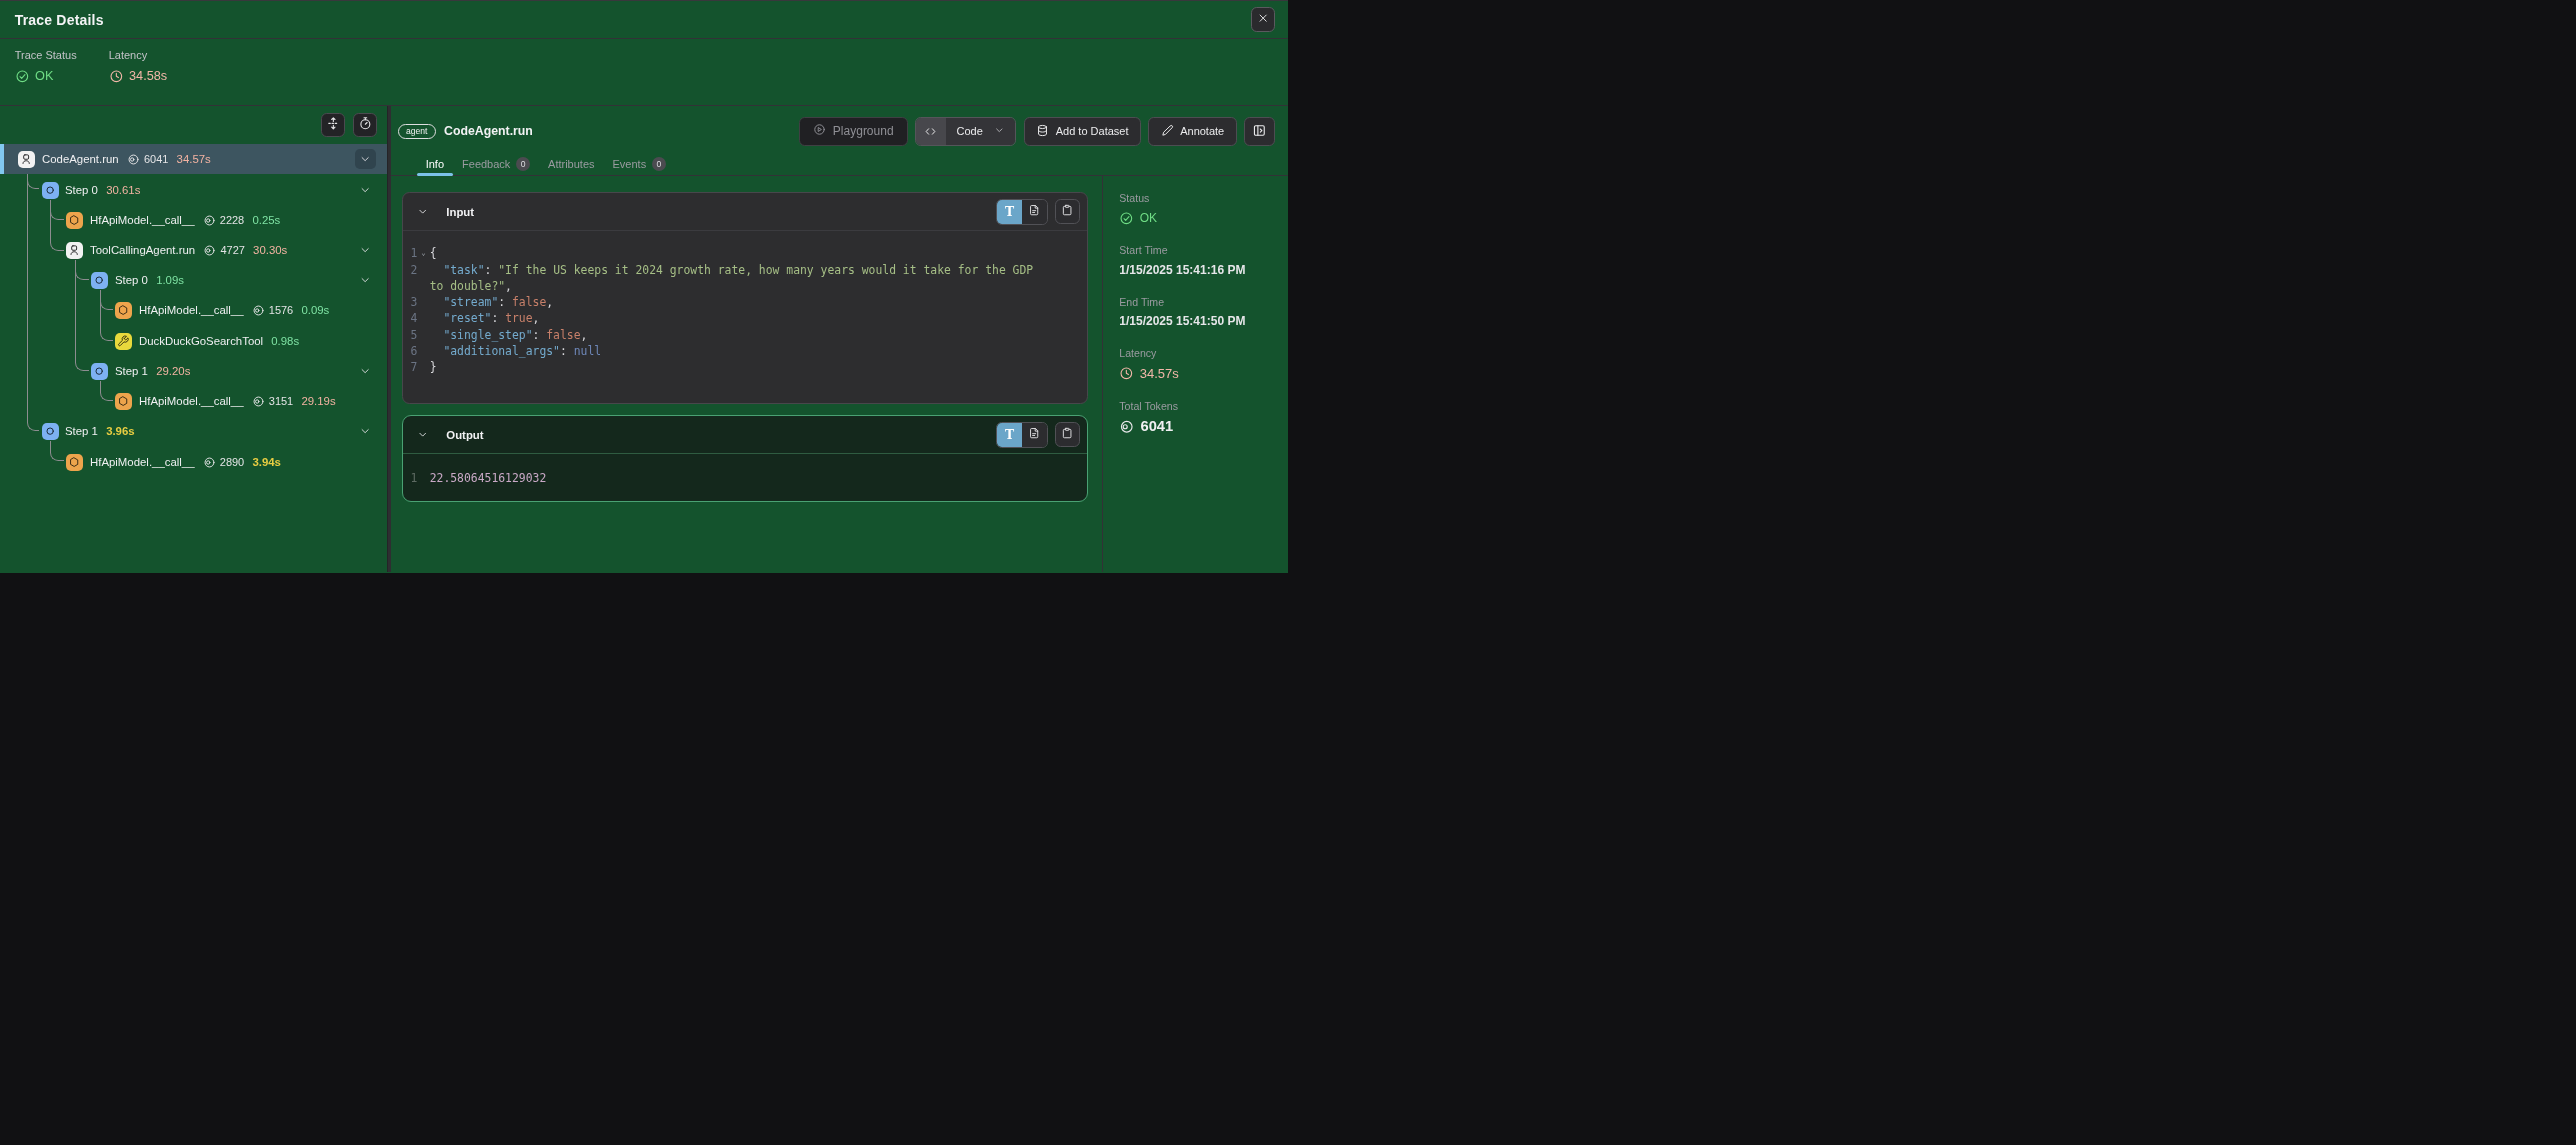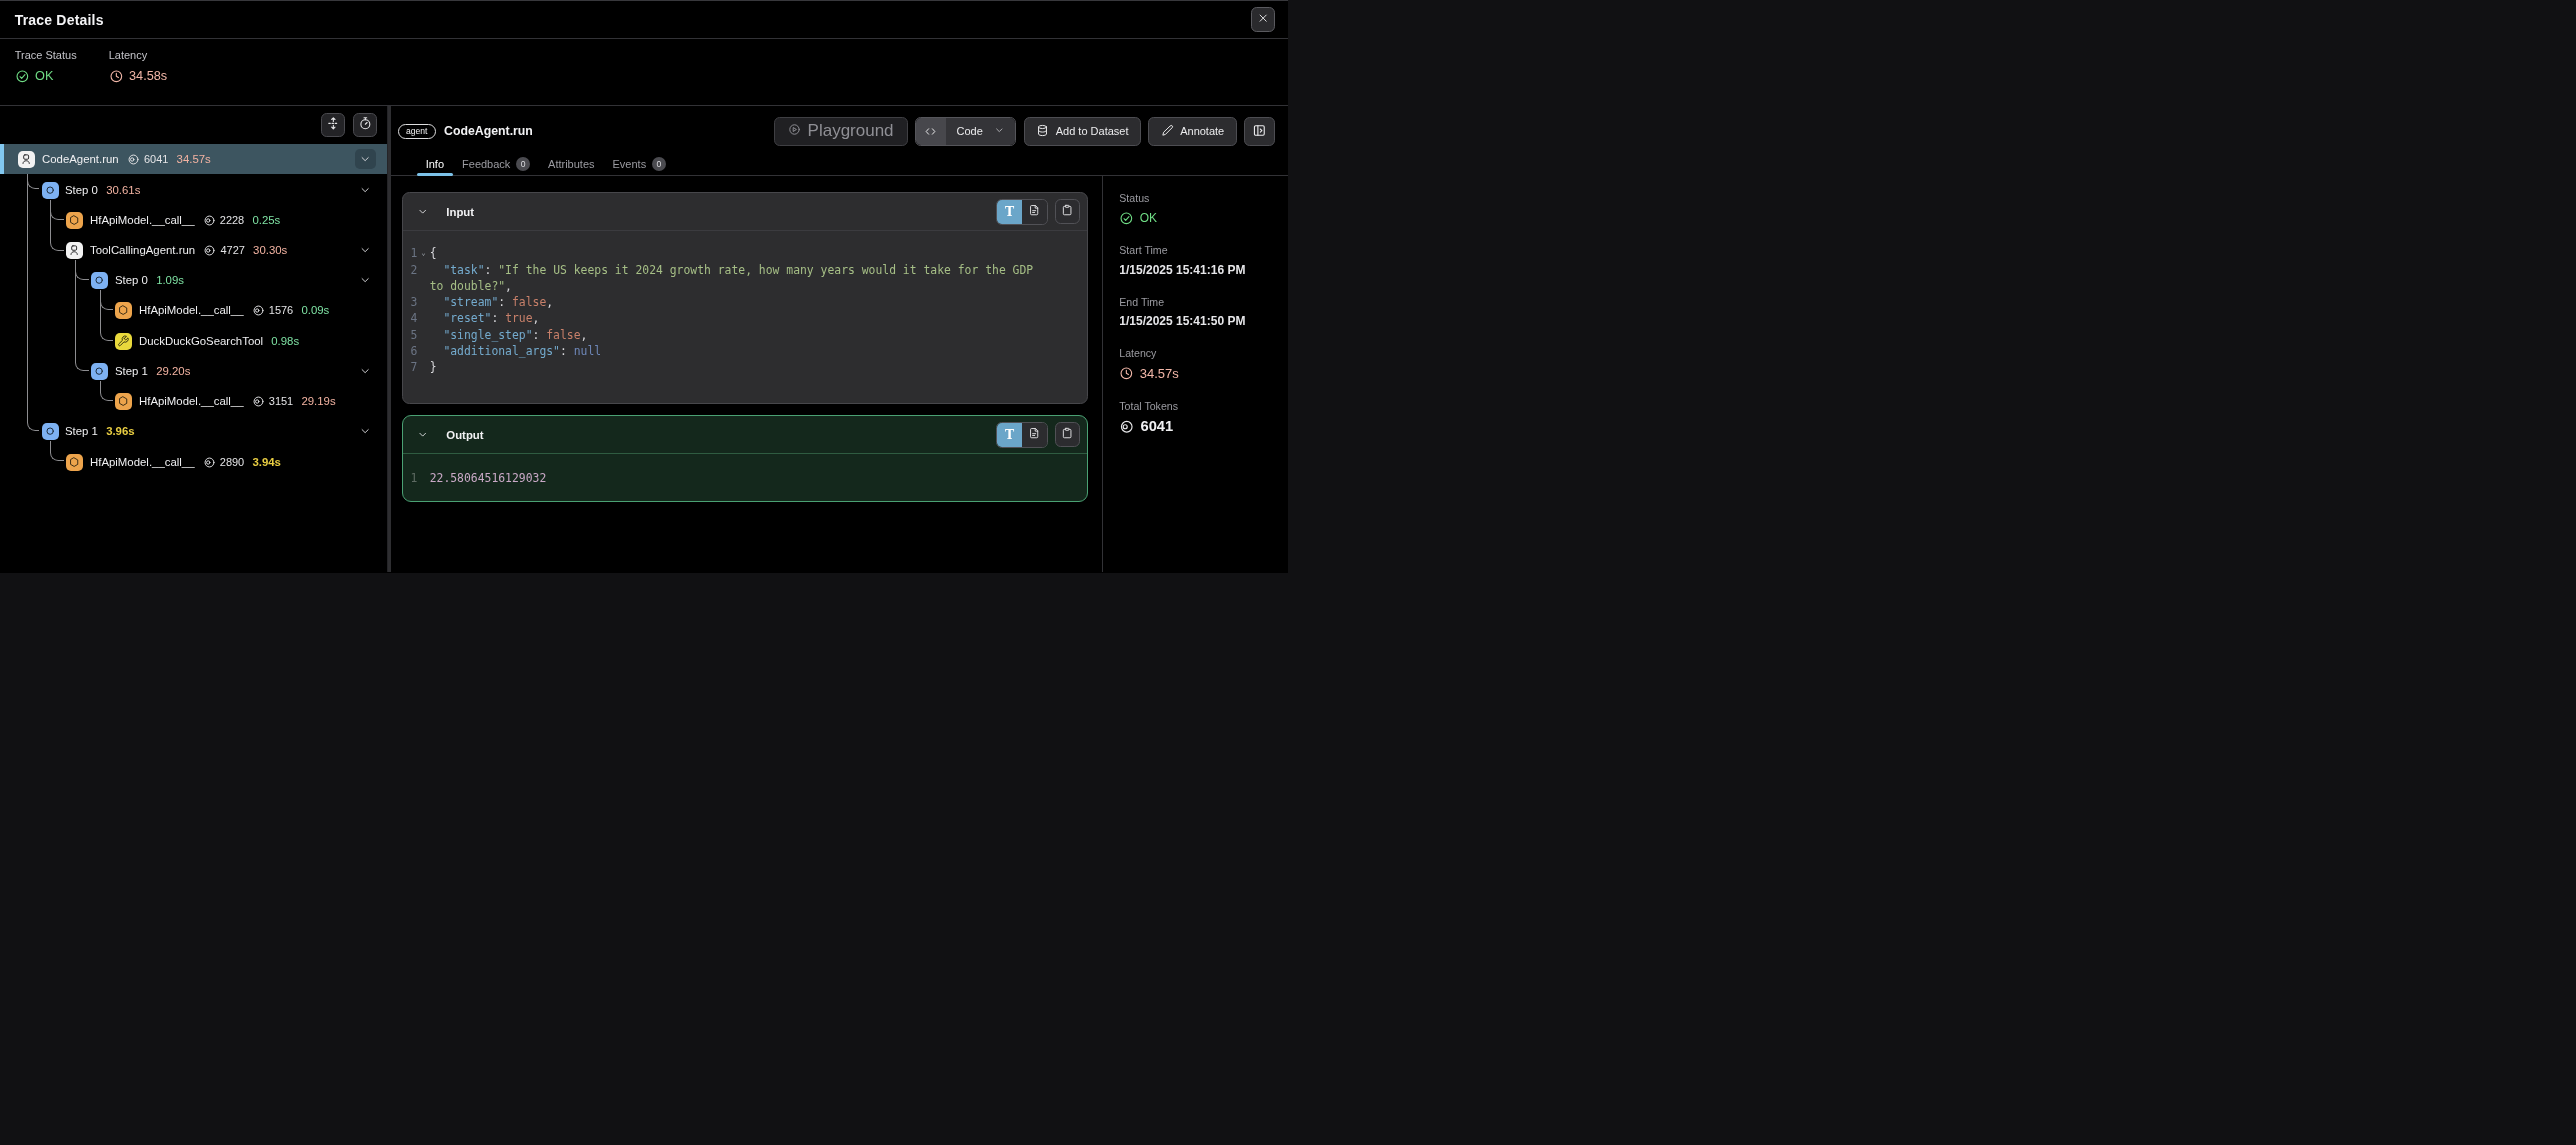--- a/index.html
+++ b/index.html
@@ -1,19 +1,19 @@
 <!DOCTYPE html>
 <html style="font-size:13px"><head>
 <meta charset="utf-8">
 <style>
   * { margin:0; padding:0; box-sizing:border-box; }
   html,body { background:#111113; }
   .app {
     position:relative; width:1288px; height:573px;
-    background:#000000; color:#e8e8ea;
+    background:#14532d; color:#e8e8ea;
     font-family:"Liberation Sans", sans-serif;
     overflow:hidden; border-top:0.8px solid #38383c;
   }
   
   .titlebar { height:38px; display:flex; align-items:center; padding:0 13px 0 14.7px; border-bottom:0.8px solid #323236; }
   .titlebar h1 { font-size:14px; font-weight:700; color:#f4f4f6; letter-spacing:0.2px; }
   .close-btn { margin-left:auto; width:24.5px; height:24.5px; border:0.8px solid #5a5a5f; border-radius:5.7px;
     background:#2a2a2d; display:flex; align-items:center; justify-content:center; cursor:pointer; }
   .close-btn svg { width:12.3px; height:12.3px; stroke:#ececee; }
   
@@ -55,21 +55,21 @@
   
   .main { flex:1; display:flex; flex-direction:column; min-width:0; }
   .main-top { border-bottom:0.8px solid #323236; }
   .mhead { height:47px; display:flex; align-items:center; padding:3.3px 13px 0 6.5px; }
   .pill { border:0.8px solid #dededf; border-radius:8.2px; padding:1.6px 7.4px; font-size:8.6px; color:#f0f0f1; }
   .mtitle { margin-left:8.2px; font-size:12.3px; font-weight:600; color:#f2f2f4; }
   .toolbar { margin-left:auto; display:flex; align-items:center; gap:7.4px; }
   .btn { height:29px; display:flex; align-items:center; gap:6.5px; border-radius:5.7px; border:0.8px solid #4d4d52;
     background:#2c2c2f; color:#ececee; font-size:11px; font-weight:500; padding:0 11.4px; cursor:pointer; white-space:nowrap; }
   .btn svg { width:13px; height:13px; stroke:currentColor; }
-  .btn.playground { background:#202023; border-color:#3f3f43; color:#8f8f95; padding:0 13px; font-size:17px; }
+  .btn.playground { background:#202023; border-color:#3f3f43; color:#8f8f95; padding:0 13px; font-size:12px; }
   .btn-code { height:29px; display:flex; border:0.8px solid #55555a; border-radius:5.7px; overflow:hidden; cursor:pointer; }
   .btn-code .cseg { width:30px; background:#47474c; display:flex; align-items:center; justify-content:center; }
   .btn-code .cseg svg { width:13px; height:13px; stroke:#ececee; }
   .btn-code .clabel { background:#343438; display:flex; align-items:center; gap:11.4px; padding:0 10.6px; font-size:11px; font-weight:500; color:#ececee; }
   .btn-code .clabel svg { width:10.6px; height:10.6px; stroke:#c9c9cd; }
   .btn.square { width:31px; padding:0; justify-content:center; }
   .btn.square svg { width:14.7px; height:14.7px; }
   
   .tabs { display:flex; align-items:flex-end; height:22px; padding-left:1.6px;margin-left:24px; }
   .tab { position:relative; height:22px; padding:0 9px; display:flex; align-items:center; gap:5.7px;

